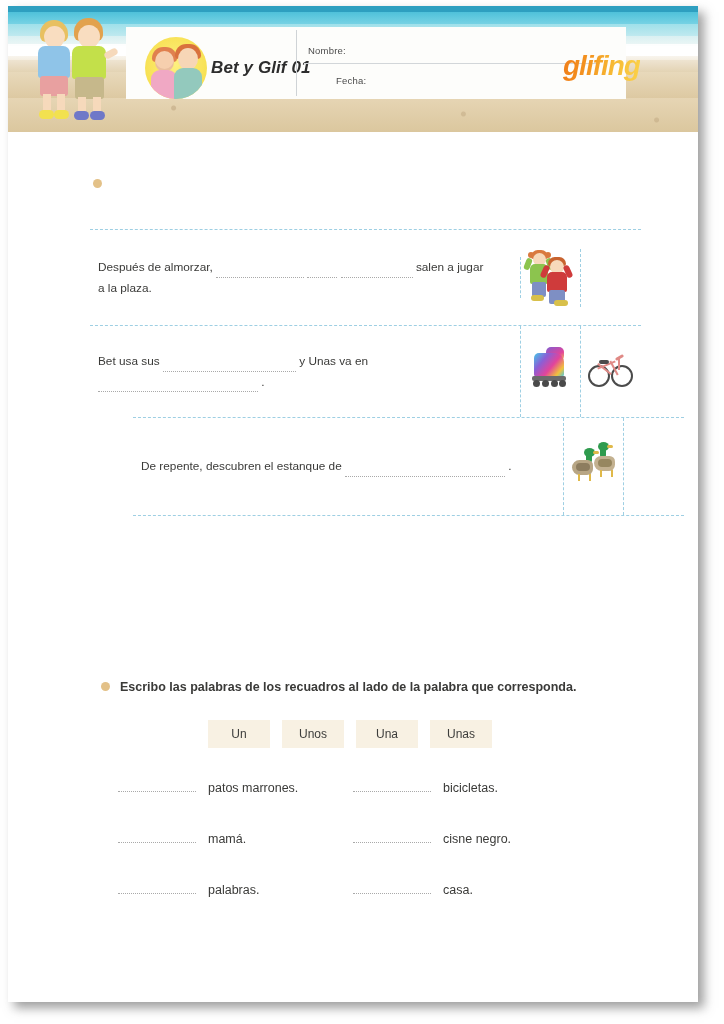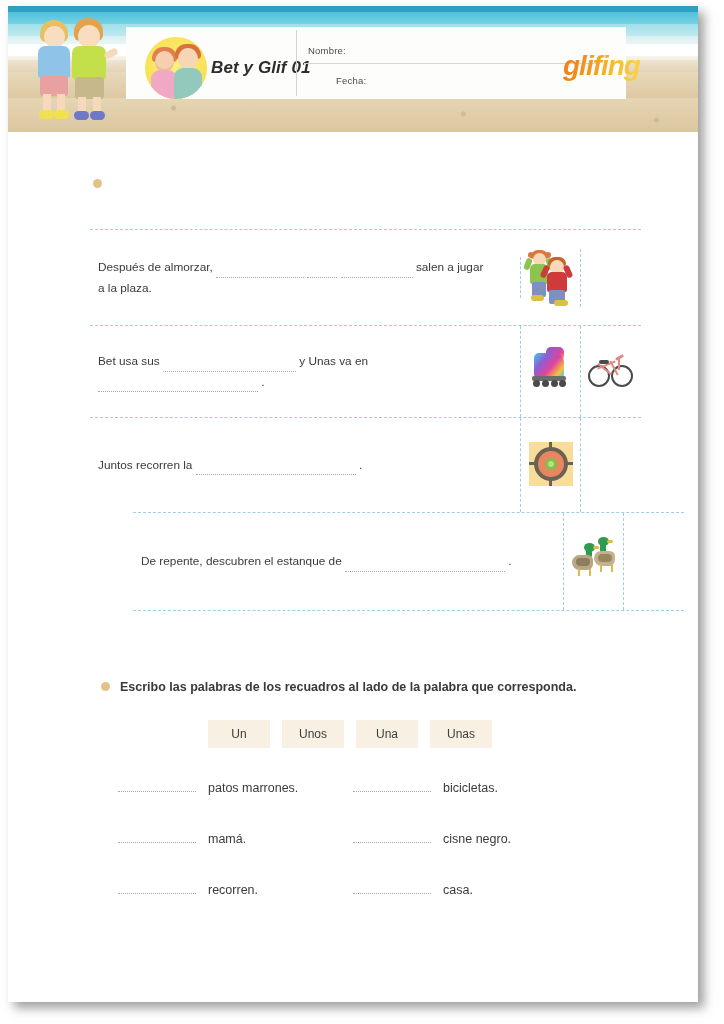--- a/index.html
+++ b/index.html
@@ -473,41 +473,20 @@
             <div class="bike-bar1"></div>
               <div class="bike-bar2"></div>
               <div class="bike-bar3"></div>
             <div class="bike-fork"></div>
               <div class="bike-seat"></div>
               <div class="bike-hb"></div>
           </div>
         </div>
       </div>
 
-      <div class="trow" style="height:95px;">
-        <div class="cell-text">
-          <div class="sentence">
-            <span>Juntos recorren la</span>
-            <span class="blank b-xxl"></span>
-            <span>.</span>
-          </div>
-        </div>
-        <div class="cell-img">
-          <div class="art">
-            <div class="mg-bg"></div>
-              <div class="mg-arm1"></div>
-              <div class="mg-arm2"></div>
-            <div class="mg-ring"></div>
-              <div class="mg-petals"></div>
-            <div class="mg-hub"></div>
-              <div class="mg-hub2"></div>
-          </div>
-        </div>
-        <div class="cell-img"></div>
-      </div>
 
       <div class="trow" style="height:99px;margin-left:43px;">
         <div class="cell-text">
           <div class="sentence">
             <span>De repente, descubren el estanque de</span>
             <span class="blank b-xxl"></span>
             <span>.</span>
           </div>
         </div>
         <div class="cell-img">
@@ -557,21 +536,21 @@
           <span class="ans-word">mamá.</span>
         </div>
         <div class="ans-col">
           <span class="ans-line"></span>
           <span class="ans-word">cisne negro.</span>
         </div>
       </div>
       <div class="ans-row">
         <div class="ans-col">
           <span class="ans-line"></span>
-          <span class="ans-word">recorren.</span>
+          <span class="ans-word">palabras.</span>
         </div>
         <div class="ans-col">
           <span class="ans-line"></span>
           <span class="ans-word">casa.</span>
         </div>
       </div>
     </div>
 
   </div>
 </div>

